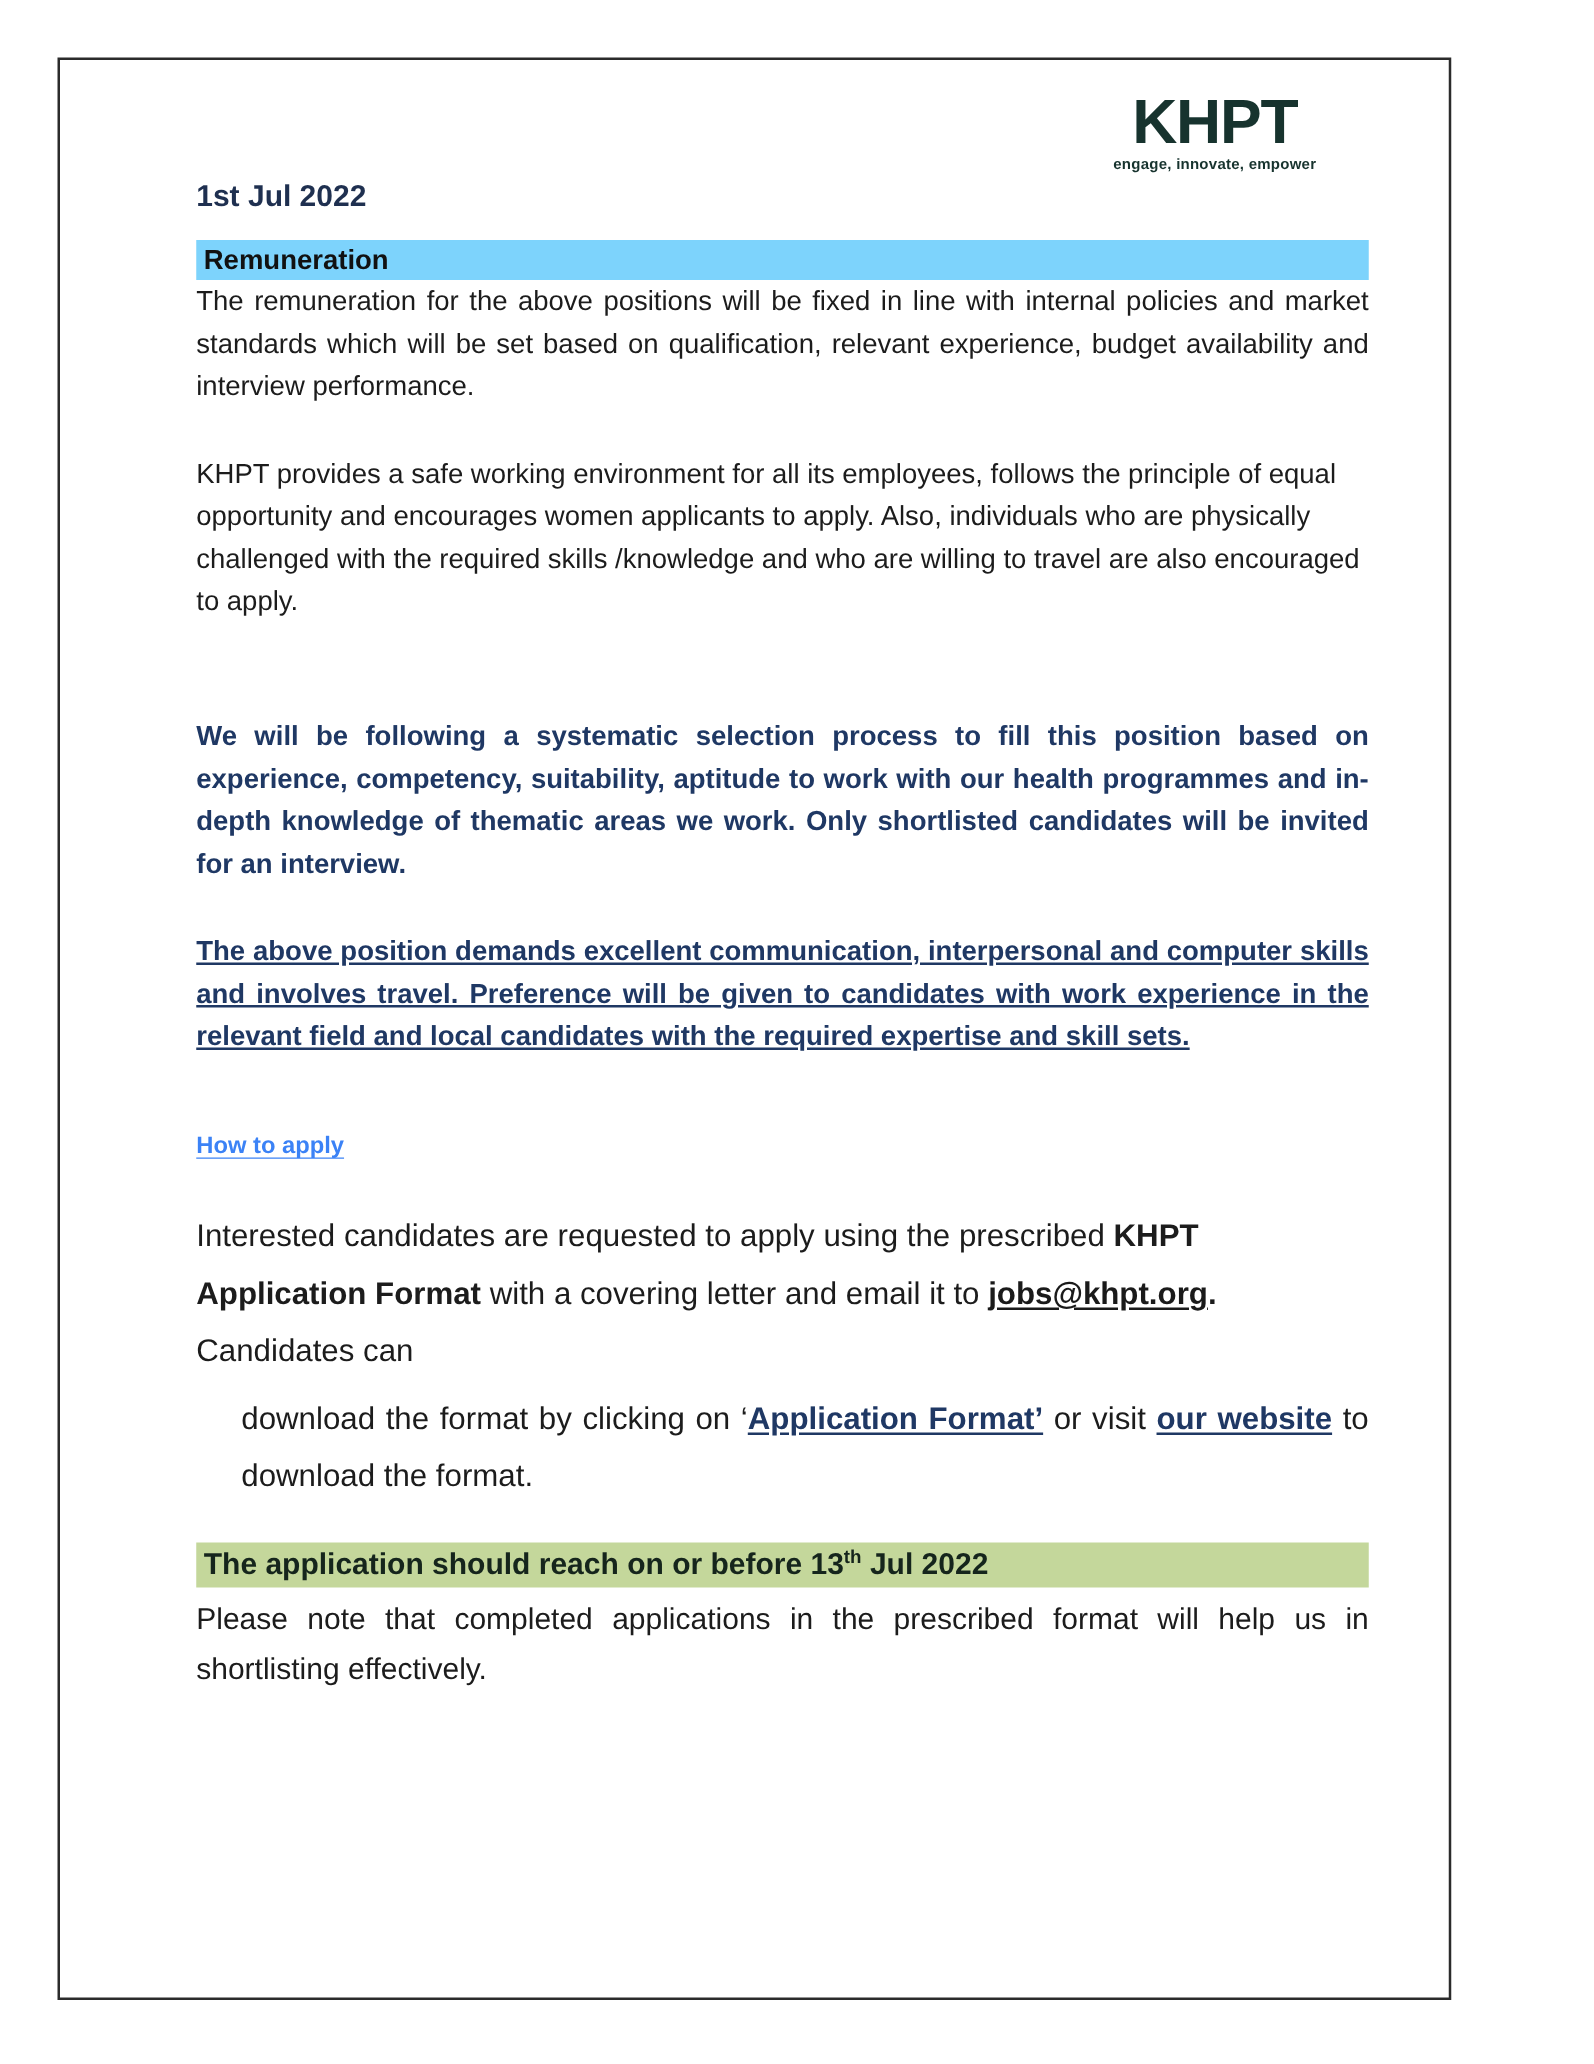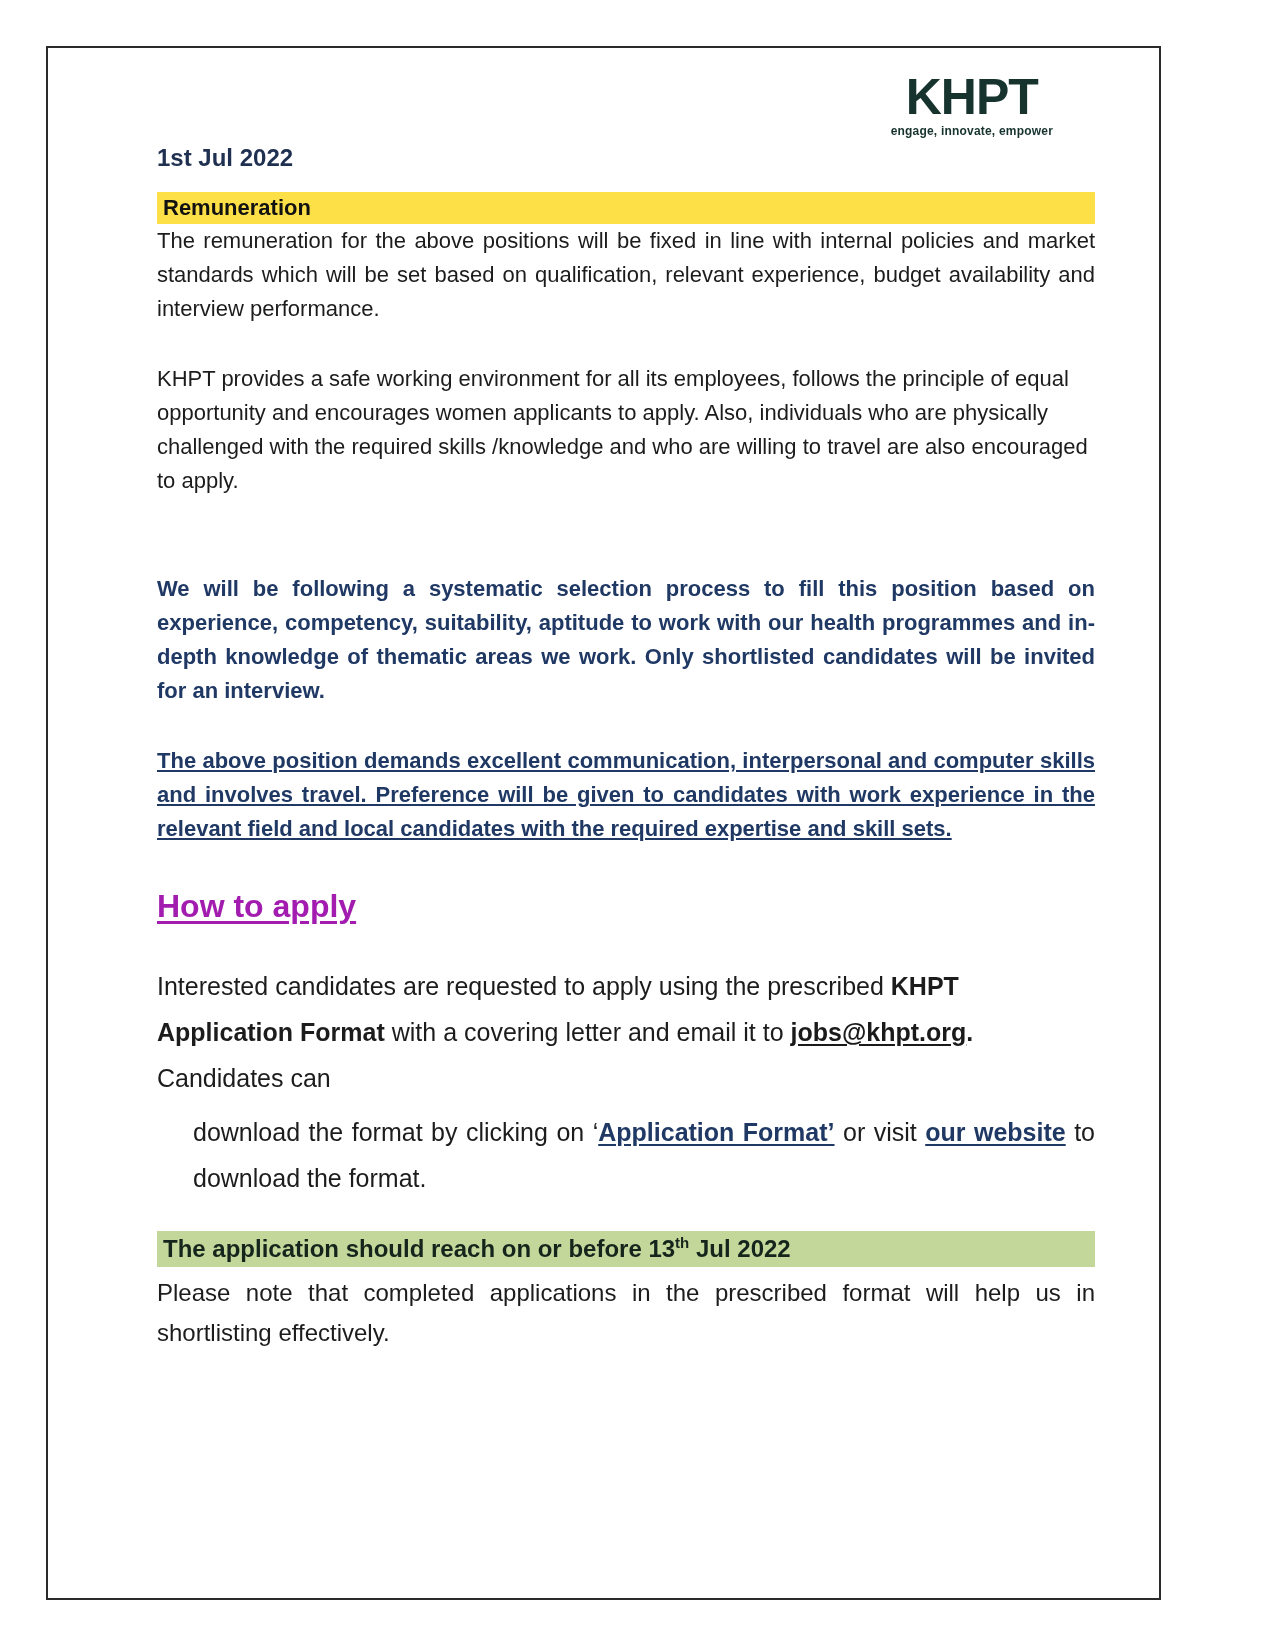--- a/index.html
+++ b/index.html
@@ -70,41 +70,41 @@
   }
   
   .hl-bar {
     font-size: 22px;
     font-weight: bold;
     color: #111111;
     padding: 3px 6px;
     box-sizing: border-box;
     width: 100%;
   }
-  .hl-remuneration { background: #fde047; }
+  .hl-remuneration { background: #7dd3fc; }
   .hl-deadline { background: #c4d79b; font-size: 24px; color: #15251c; padding: 4px 6px; }
   .para {
     font-size: 22px;
     line-height: 34px;
     margin: 0;
     color: #1c1c1c;
   }
   .justify { text-align: justify; }
   .para-gap { margin-top: 36px; }
   .bold-navy {
     font-weight: bold;
     color: #1f3864;
   }
   .bold-block-gap { margin-top: 74px; }
   .bold-block-gap2 { margin-top: 36px; text-decoration: underline; }
   .howto-heading {
-    margin-top: 42px;
-    font-size: 32px;
+    margin-top: 60px;
+    font-size: 19px;
     font-weight: bold;
-    color: #a21caf;
+    color: #3b82f6;
     text-decoration: underline;
     text-underline-offset: 4px;
   }
   .apply-para {
     font-size: 25px;
     line-height: 46px;
     margin: 0;
     color: #1c1c1c;
   }
   .apply-p1 { margin-top: 38px; }

